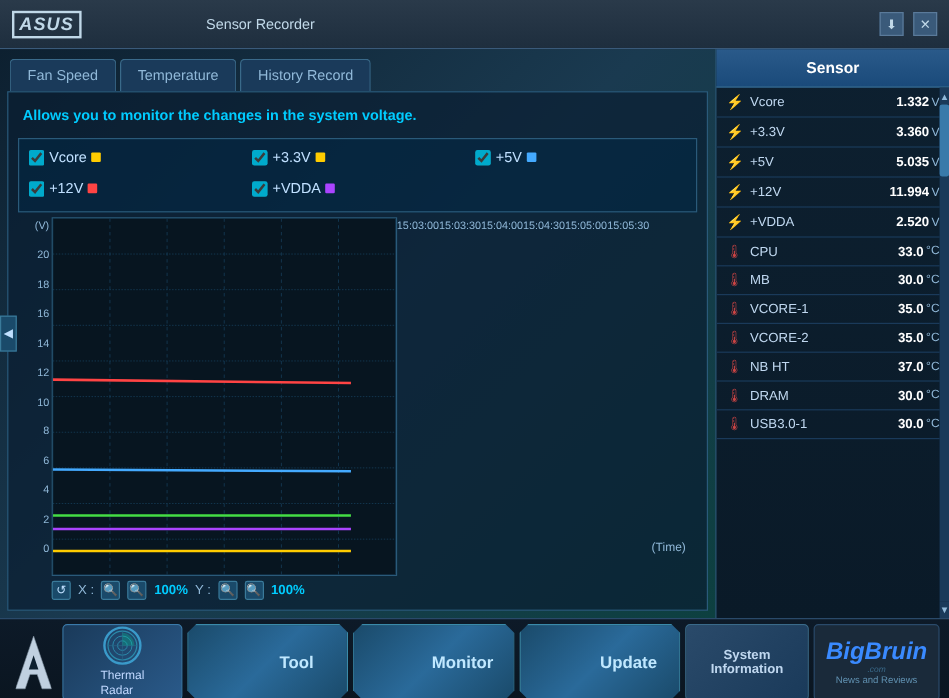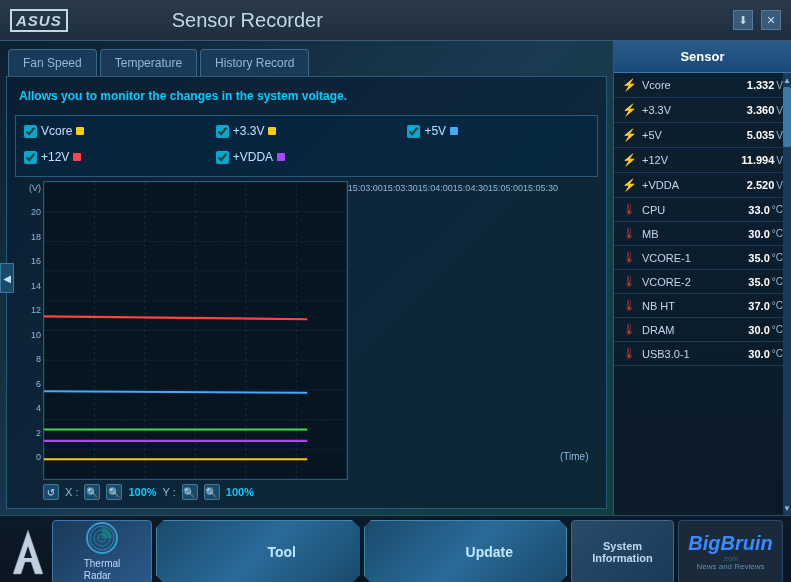--- a/index.html
+++ b/index.html
@@ -19,21 +19,21 @@
       background: linear-gradient(to bottom, #2a3a4a, #1e2e3e);
       height: 41px;
       display: flex;
       align-items: center;
       padding: 0 10px;
       border-bottom: 1px solid #3a5a7a;
       gap: 47px;
     }
     .title-bar-title {
       color: #c0d8e8;
-      font-size: 20px;
+      font-size: 12px;
       flex: 1;
     }
     .title-bar-buttons {
       display: flex;
       gap: 8px;
     }
     .title-btn {
       width: 20px;
       height: 20px;
       background: #3a5a7a;
@@ -199,21 +199,21 @@
       align-items: center;
       justify-content: center;
       cursor: pointer;
       color: #c0e0ff;
       font-size: 10px;
       z-index: 5;
     }
 
     
     .right-panel {
-      width: 178px;
+      width: 195px;
       background: linear-gradient(to bottom, #0d2030, #0a1a28);
       border-left: 1px solid #2a5a7a;
       display: flex;
       flex-direction: column;
     }
     .sensor-header {
       background: linear-gradient(to bottom, #2a5a8a, #1a4a7a);
       padding: 8px 12px;
       font-size: 13px;
       font-weight: bold;
@@ -637,20 +637,21 @@
         <line x1="14" y1="2" x2="14" y2="26" stroke="#2a6a8a" stroke-width="0.5"></line>
         <line x1="2" y1="14" x2="26" y2="14" stroke="#2a6a8a" stroke-width="0.5"></line>
         <path d="M14,14 L14,3 A11,11 0 0,1 24,14 Z" fill="rgba(0,200,150,0.3)"></path>
       </svg>
     </div>
     <div class="thermal-radar-text">Thermal<br>Radar</div>
   </div>
 
   <div class="nav-btn">Tool</div>
 
+  <div class="nav-btn">Monitor</div>
 
   <div class="nav-btn">Update</div>
 
   <div class="system-info-btn">System<br>Information</div>
 
   <div class="bigbruin-badge">
     <span class="bigbruin-text">BigBruin</span>
     <span style="color:#3a6a8a; font-size:7px; font-style:italic;">.com</span>
     <span class="bigbruin-sub">News and Reviews</span>
   </div>

